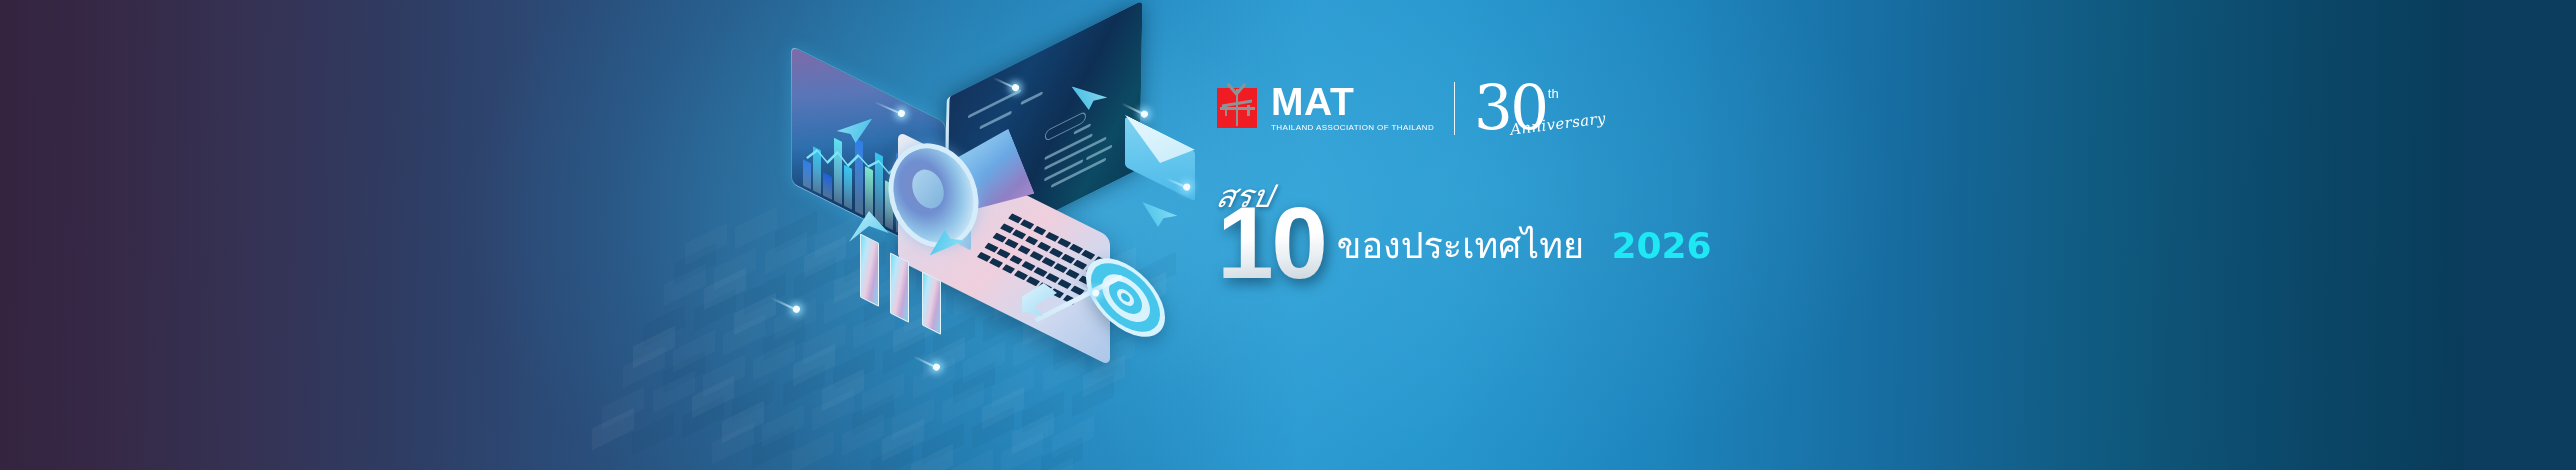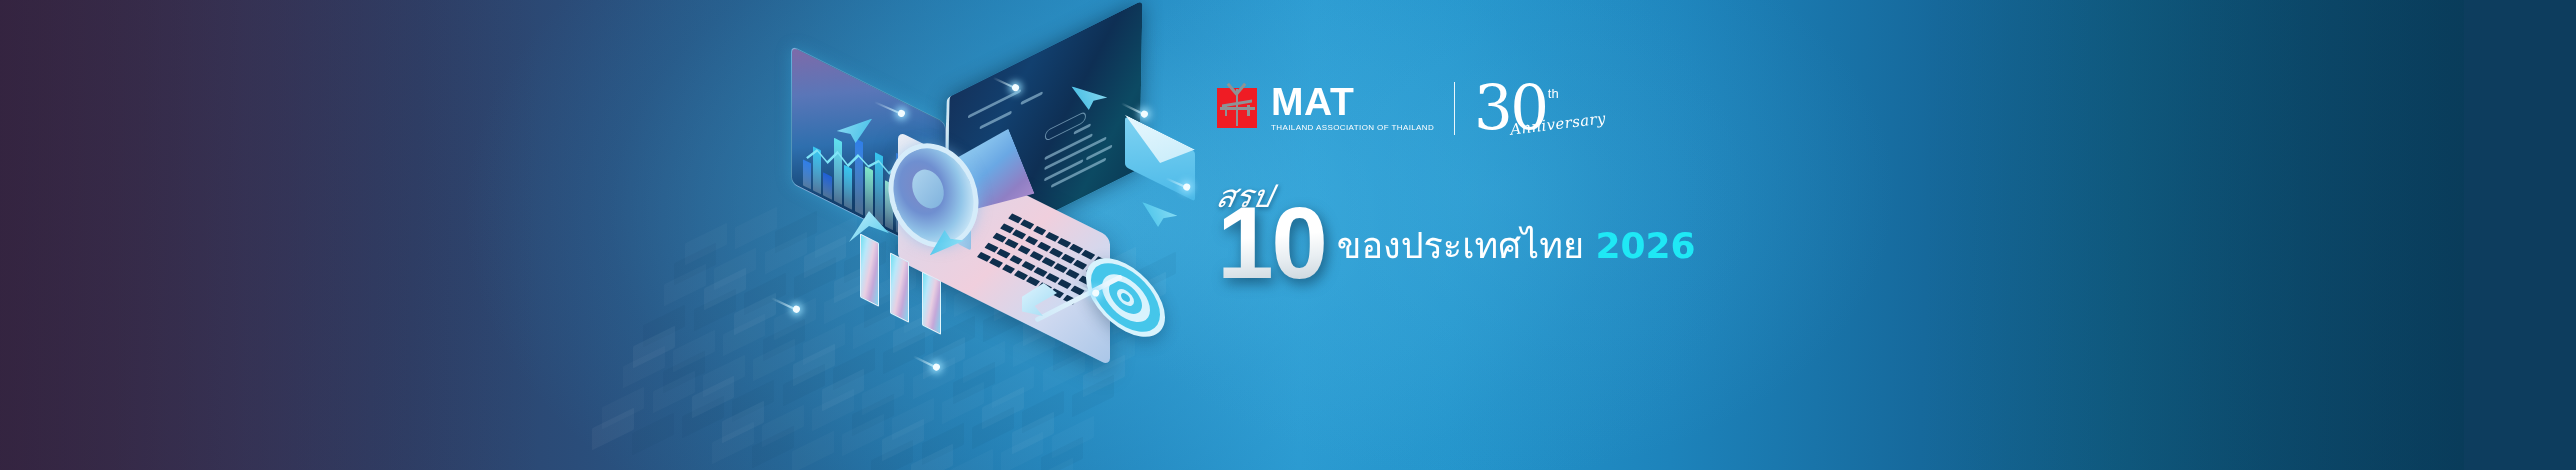--- a/index.html
+++ b/index.html
@@ -410,20 +410,20 @@
       </div>
     </div>
 
     <div class="sarup">สรุป</div>
 
     <div class="headline">
       <div class="big10">10</div>
       <div class="hl-lines">
         <div class="hl2">
           <span>ของประเทศไทย</span>
-          <span class="year" id="yearEl" style="color: rgb(31, 232, 245);">2026</span>
+          <span class="year" id="yearEl" style="color: rgb(31, 232, 245); margin-left: 16px;">2026</span>
         </div>
       </div>
     </div>
 
   </div>
 </div>
 
 
 </body></html>

